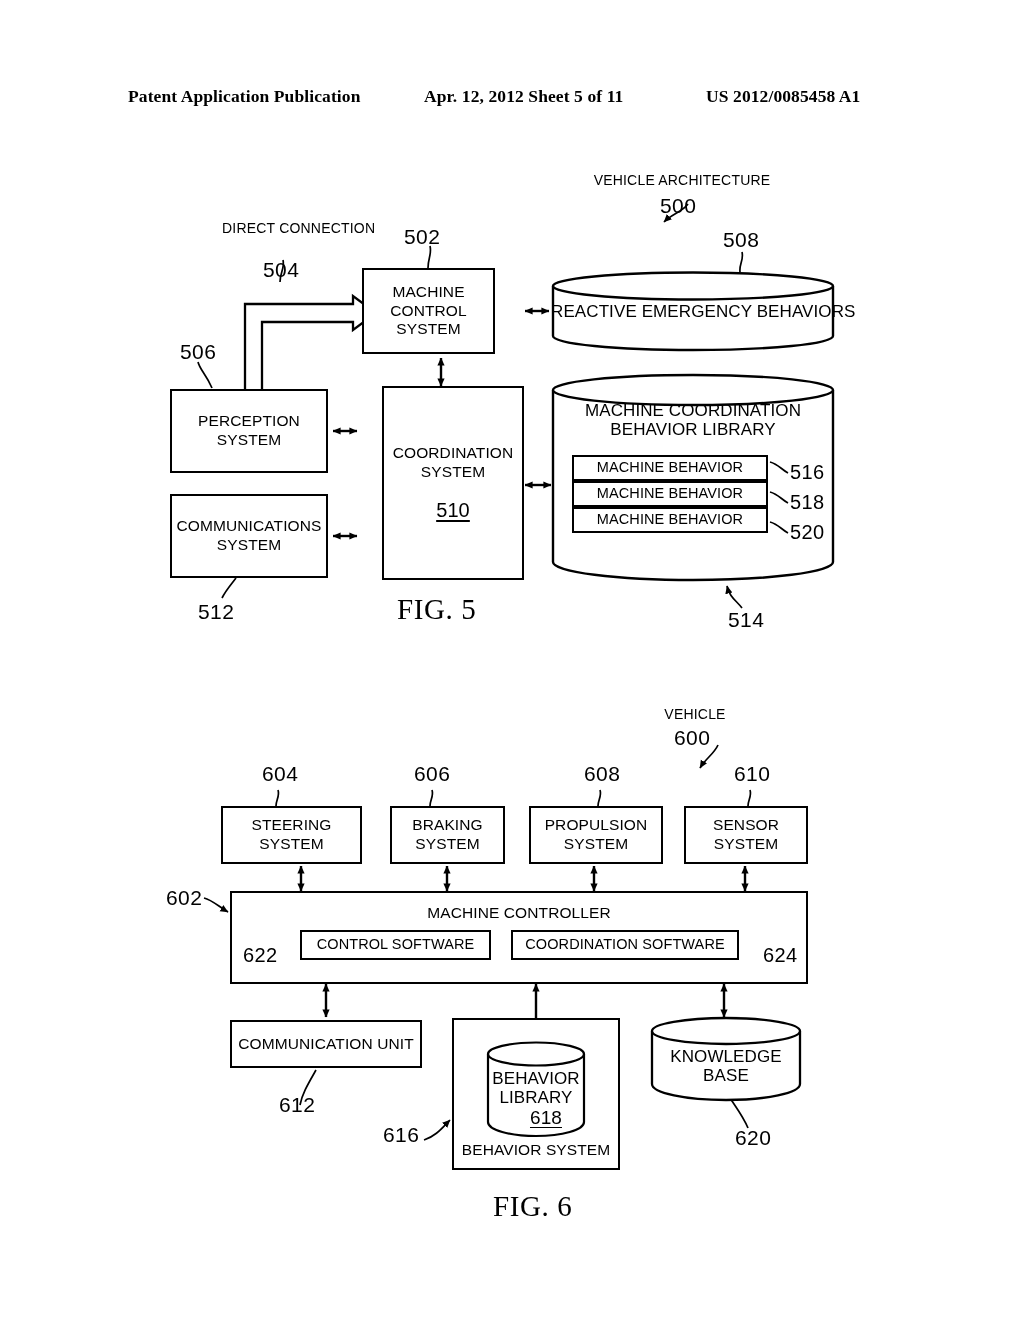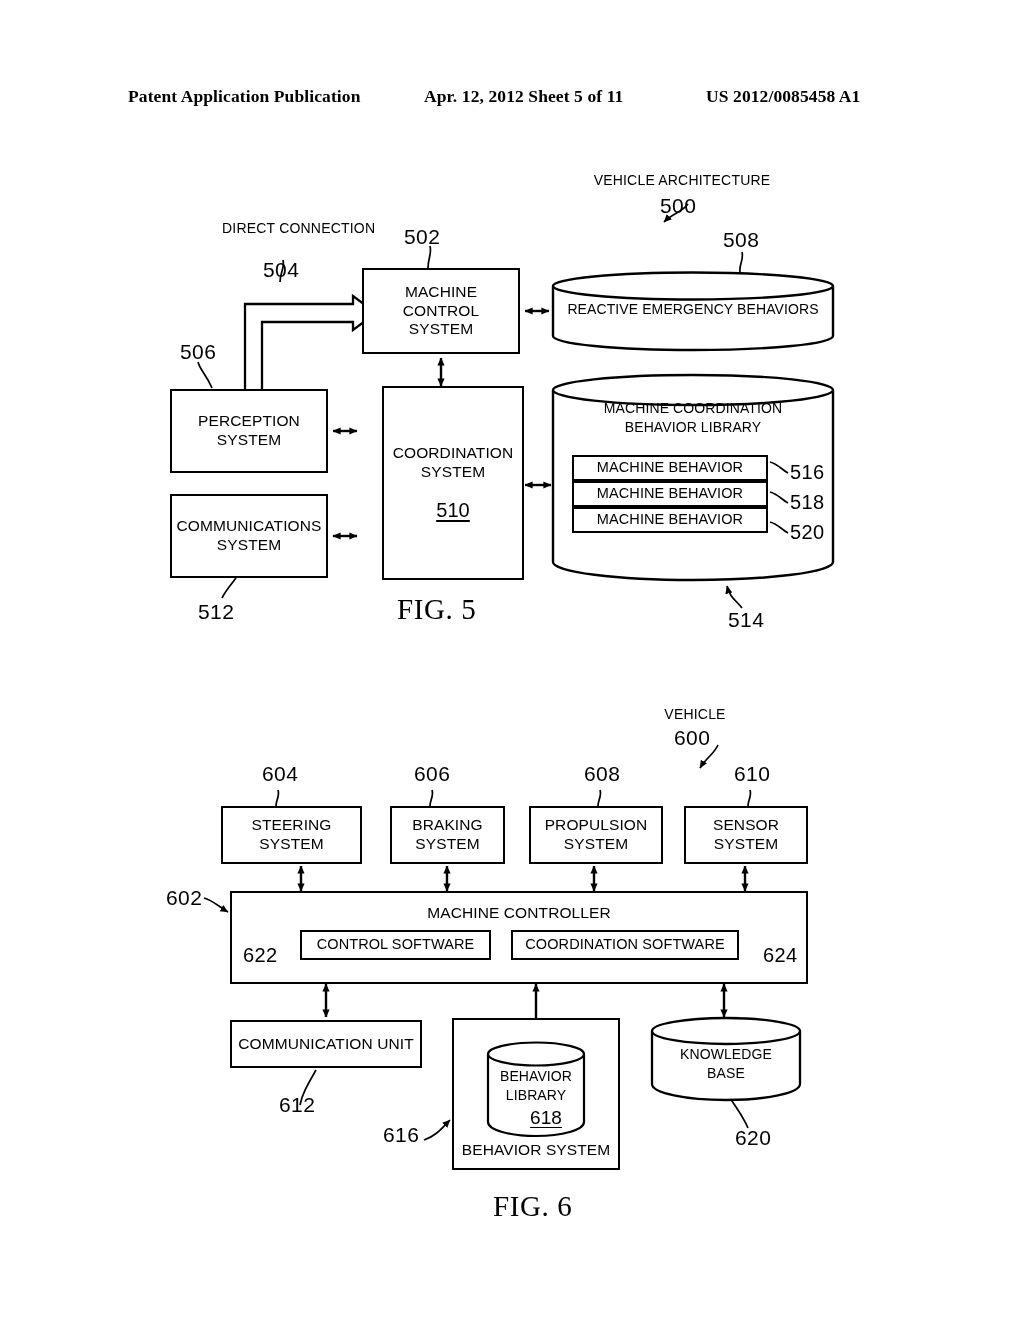--- a/index.html
+++ b/index.html
@@ -97,21 +97,21 @@
   .cyl {
     position: absolute;
     box-sizing: border-box;
   }
   .cyl > svg { display: block; overflow: visible; }
   .cyl .cyl-label {
     position: absolute;
     left: 0;
     width: 100%;
     text-align: center;
-    font-size: 14px;
+    font-size: 17px;
     line-height: 1.25;
     letter-spacing: 0.1px;
     white-space: nowrap;
   }
 
   
   .conn {
     position: absolute;
     left: 0; top: 0;
     width: 1024px; height: 1320px;
@@ -190,21 +190,21 @@
     <span class="ln">DIRECT</span>
     <span class="ln">CONNECTION</span>
   </div>
   <div class="ref" style="left:263px; top:258px;">
     <span>504</span>
   </div>
 
   <div class="ref" style="left:404px; top:225px;">
     <span>502</span>
   </div>
-  <div class="nbox" style="left:362px; top:268px; width:158px; height:86px;">
+  <div class="nbox" style="left:362px; top:268px; width:133px; height:86px;">
     <span class="ln">MACHINE</span>
     <span class="ln">CONTROL</span>
     <span class="ln">SYSTEM</span>
   </div>
 
   <div class="ref" style="left:180px; top:340px;">
     <span>506</span>
   </div>
   <div class="nbox" style="left:170px; top:389px; width:158px; height:84px;">
     <span class="ln">PERCEPTION</span>

